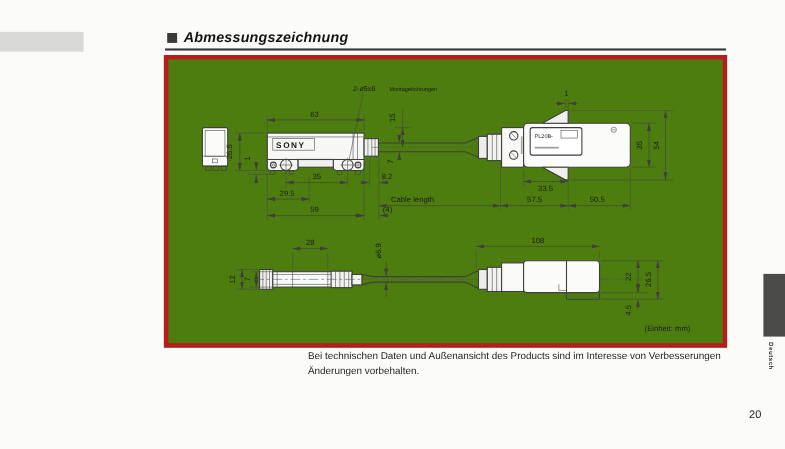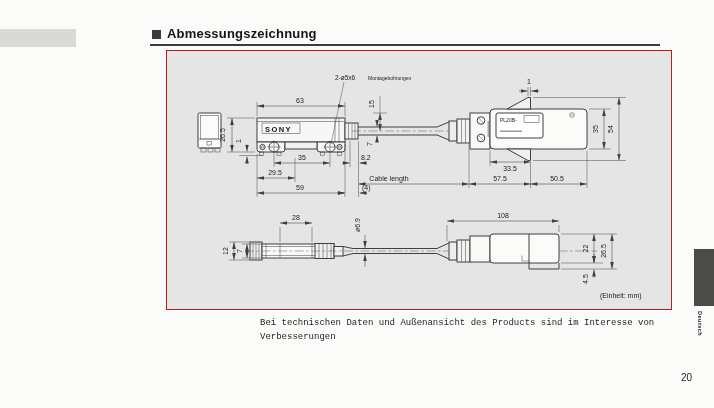--- a/index.html
+++ b/index.html
@@ -1,25 +1,25 @@
 <!DOCTYPE html>
 <html><head>
 <meta charset="utf-8">
 <style>
   html,body{margin:0;padding:0;}
   body{width:714px;height:408px;background:#fbfbf9;position:relative;overflow:hidden;
        font-family:"Liberation Sans",sans-serif;color:#1c1c1c;}
   .artifact-bar{position:absolute;left:0;top:29px;width:76px;height:18px;background:#d9d9d7;}
-  .title-row{position:absolute;left:152px;top:26px;display:flex;align-items:center;}
+  .title-row{position:absolute;left:152px;top:26px;display:flex;align-items:center;font-style:italic;}
   .title-square{width:9px;height:9px;background:#3a3a3a;margin-right:6px;margin-top:1px;}
   .title-text{font-size:13px;font-weight:bold;letter-spacing:0.2px;color:#141414;}
   .title-rule{position:absolute;left:150px;top:44px;width:510px;height:2px;background:#3c3c3c;}
-  .draw-box{position:absolute;left:166px;top:50px;width:504px;height:258px;
-            border:1px solid #b91c1c;background:#e5e5e5;box-sizing:content-box;}
-  .footnote{position:absolute;left:260px;top:316px;width:410px;font-size:9px;line-height:14px;color:#1f1f1f;font-family:Liberation Mono, monospace;}
+  .draw-box{position:absolute;left:149px;top:50px;width:504px;height:258px;
+            border:4px solid #b91c1c;background:#4d7c0f;box-sizing:content-box;}
+  .footnote{position:absolute;left:280px;top:316px;width:410px;font-size:9px;line-height:14px;color:#1f1f1f;}
   .deutsch-tab{position:absolute;left:694px;top:249px;width:20px;height:57px;background:#4b4b49;}
   .deutsch-label{position:absolute;left:697px;top:311px;writing-mode:vertical-rl;
                  font-size:5.5px;font-weight:bold;letter-spacing:0.5px;color:#222;}
   .page-num{position:absolute;left:681px;top:372px;font-size:10px;color:#222;}
   
   svg{display:block;}
   .obj{stroke:#3f3f3f;stroke-width:1;fill:none;}
   .objf{stroke:#3f3f3f;stroke-width:1;}
   .thin{stroke:#3f3f3f;stroke-width:0.5;fill:none;}
   .dim{stroke:#3f3f3f;stroke-width:0.55;fill:none;}
@@ -294,17 +294,18 @@
       <text class="dt" text-anchor="middle" transform="rotate(-90 420.5 228)" x="420.5" y="228">4.5</text>
     </g>
   </g>
 
   <text class="unit" x="433" y="247" text-anchor="start">(Einheit: mm)</text>
 </svg>
 </div>
 
 <div class="footnote">
   <div>Bei technischen Daten und Außenansicht des Products sind im Interesse von Verbesserungen</div>
+  <div>Änderungen vorbehalten.</div>
 </div>
 
 <div class="deutsch-tab"></div>
 <div class="deutsch-label">Deutsch</div>
 <div class="page-num">20</div>
 
 </body></html>

